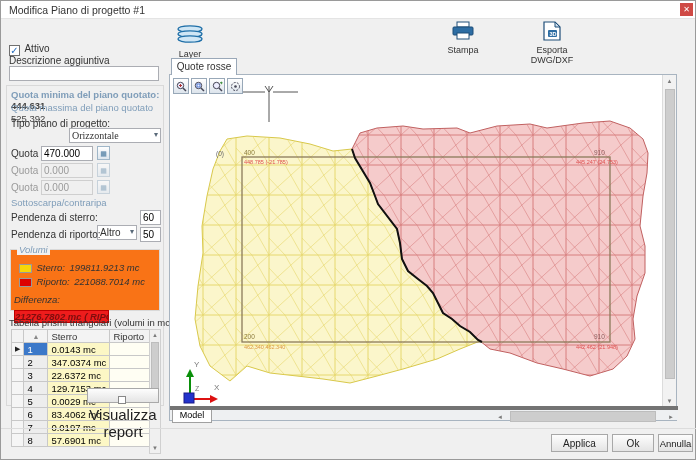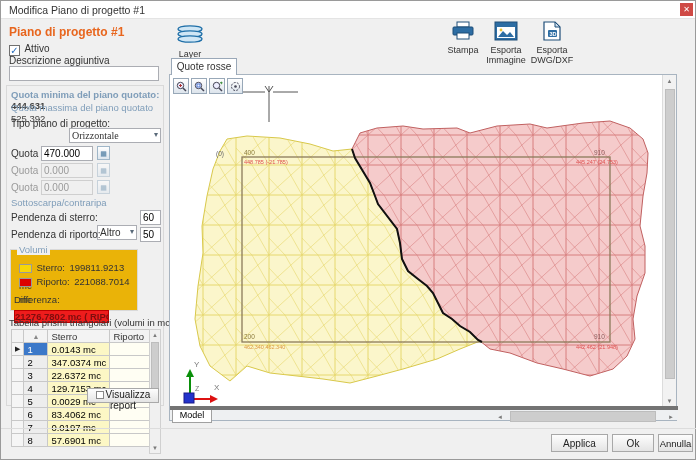--- a/index.html
+++ b/index.html
@@ -47,21 +47,20 @@
 </head>
 <body>
 
 <div class="window">
 
   <div class="titlebar">
     <span class="title-text">Modifica Piano di progetto #1</span>
     <span class="close-btn">✕</span>
   </div>
 
-  <div class="heading">Piano di progetto #1</div>
 
   <div class="abs" style="left:8px; top:39px;">
     <span class="chk">✓</span>
     <span class="lbl" style="vertical-align:2px;">Attivo</span>
   </div>
 
   <div class="abs lbl" style="left:8px; top:54px;">Descrizione aggiuntiva</div>
   <input class="abs inputbox" style="left: 8px; top: 65px; width: 150px; height: 15px;" value="">
 
   <div class="groupbox" style="left:5px; top:84px; width:158px; height:321px;"></div>
@@ -102,21 +101,21 @@
   </div>
   <input class="abs inputbox" style="left: 139px; top: 209px; width: 21px; height: 15px;" value="60">
 
   <div class="abs lbl" style="left:10px; top:228px;">Pendenza di riporto:</div>
   <div class="abs select" style="left:96px; top:226px; width:40px; height:15px;">
     <span>Roccia tenera (S</span>
     <span class="arr">▾</span>
   </div>
   <input class="abs inputbox" style="left: 139px; top: 226px; width: 21px; height: 15px;" value="50">
 
-  <div class="groupbox" style="left:9px; top:248px; width:128px; height:62px; background:#eab308;">
+  <div class="groupbox" style="left:9px; top:248px; width:150px; height:62px; background:#f97316;font-style:italic;">
     <span class="blue" style="position:absolute; left:6px; top:-6px; background:#f0f0f0; padding:0 2px; font-size:9.5px;">Volumi</span>
     <div style="position:absolute; left:8px; top:9px;">
       <span class="swatch" style="background:#f7d708;"></span>
       <span class="small" style="vertical-align:2px; color:#333;">Sterro:</span>
       <span class="small" style="vertical-align:2px; color:#333;">199811.9213 mc</span>
     </div>
     <div style="position:absolute; left:8px; top:23px;">
       <span class="swatch" style="background:#dd0000;"></span>
       <span class="small" style="vertical-align:2px; color:#333;">Riporto:</span>
       <span class="small" style="vertical-align:2px; color:#333;">221088.7014 mc</span>
@@ -189,21 +188,21 @@
     </tbody>
       </table>
 
     <div style="position:absolute; right:-2px; top:0; width:12px; height:125px; background:#f0f0f0; border:1px solid #d0d0d0;">
       <div class="scroll-arrow" style="padding-top:2px;">▲</div>
       <div class="thumb" style="position:absolute; left:1px; top:12px; width:8px; height:55px;"></div>
       <div class="scroll-arrow" style="position:absolute; bottom:2px; left:0; right:0;">▼</div>
     </div>
   </div>
 
-  <div class="btn abs" style="left:86px; top:387px; width:72px; height:15px; font-size:10px;">
+  <div class="btn abs" style="left:86px; top:387px; width:72px; height:15px; font-size:15px;">
     <span style="display:inline-block; width:8px; height:8px; border:1px solid #888; background:#fff; vertical-align:-1px; margin-right:2px;"></span><span>Visualizza report</span>
   </div>
 
   <div class="abs" style="left:172px; top:22px; width:34px; text-align:center;">
     <svg width="30" height="22" viewBox="0 0 30 22">
       <ellipse cx="15" cy="6" rx="12" ry="3.2" fill="#cfe6f5" stroke="#1f6fa8" stroke-width="1.3"></ellipse>
       <ellipse cx="15" cy="11" rx="12" ry="3.2" fill="#cfe6f5" stroke="#1f6fa8" stroke-width="1.3"></ellipse>
       <ellipse cx="15" cy="16" rx="12" ry="3.2" fill="#cfe6f5" stroke="#1f6fa8" stroke-width="1.3"></ellipse>
     </svg>
     <div class="icon-label">Layer</div>
@@ -211,29 +210,20 @@
 
   <div class="abs" style="left:444px; top:20px; width:36px; text-align:center;">
     <svg width="24" height="20" viewBox="0 0 24 20">
       <rect x="6" y="1" width="12" height="5" fill="#fff" stroke="#1f4e79"></rect>
       <rect x="2" y="6" width="20" height="8" rx="1" fill="#2d6da3" stroke="#1f4e79"></rect>
       <rect x="6" y="12" width="12" height="6" fill="#fff" stroke="#1f4e79"></rect>
     </svg>
     <div class="icon-label">Stampa</div>
   </div>
 
-  <div class="abs" style="left:484px; top:20px; width:42px; text-align:center;">
-    <svg width="24" height="20" viewBox="0 0 24 20">
-      <rect x="1" y="1" width="22" height="18" fill="#2d6da3" stroke="#1f4e79"></rect>
-      <rect x="3" y="6" width="18" height="11" fill="#fff"></rect>
-      <path d="M4 16 L9 10 L13 14 L16 11 L20 16 Z" fill="#2d6da3"></path>
-      <circle cx="7" cy="9" r="1.4" fill="#e8c23a"></circle>
-    </svg>
-    <div class="icon-label">Esporta Immagine</div>
-  </div>
 
   <div class="abs" style="left:528px; top:20px; width:46px; text-align:center;">
     <svg width="22" height="20" viewBox="0 0 22 20">
       <path d="M3 1 H14 L19 6 V19 H3 Z" fill="#fff" stroke="#1f4e79" stroke-width="1.2"></path>
       <path d="M14 1 L14 6 L19 6 Z" fill="#cfe0ef" stroke="#1f4e79"></path>
       <rect x="7" y="9" width="9" height="7" rx="1" fill="#2d6da3"></rect>
       <text x="8.5" y="14.5" font-size="5.5" fill="#fff" font-weight="bold">3D</text>
     </svg>
     <div class="icon-label">Esporta DWG/DXF</div>
   </div>

